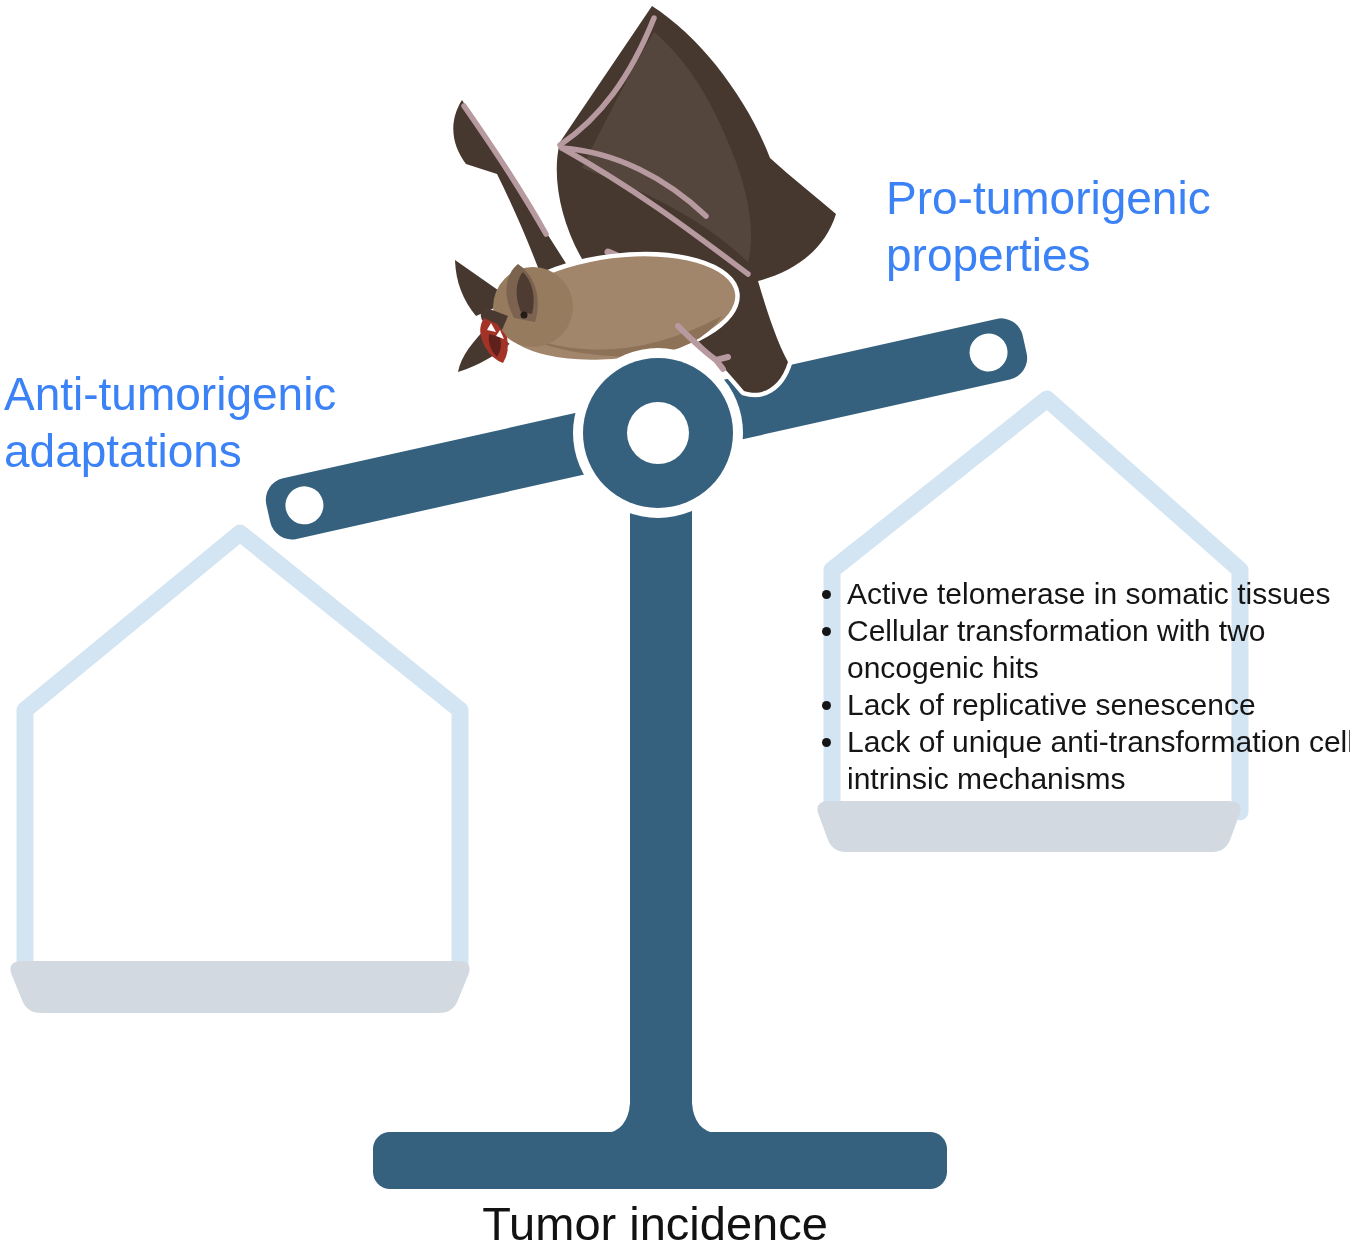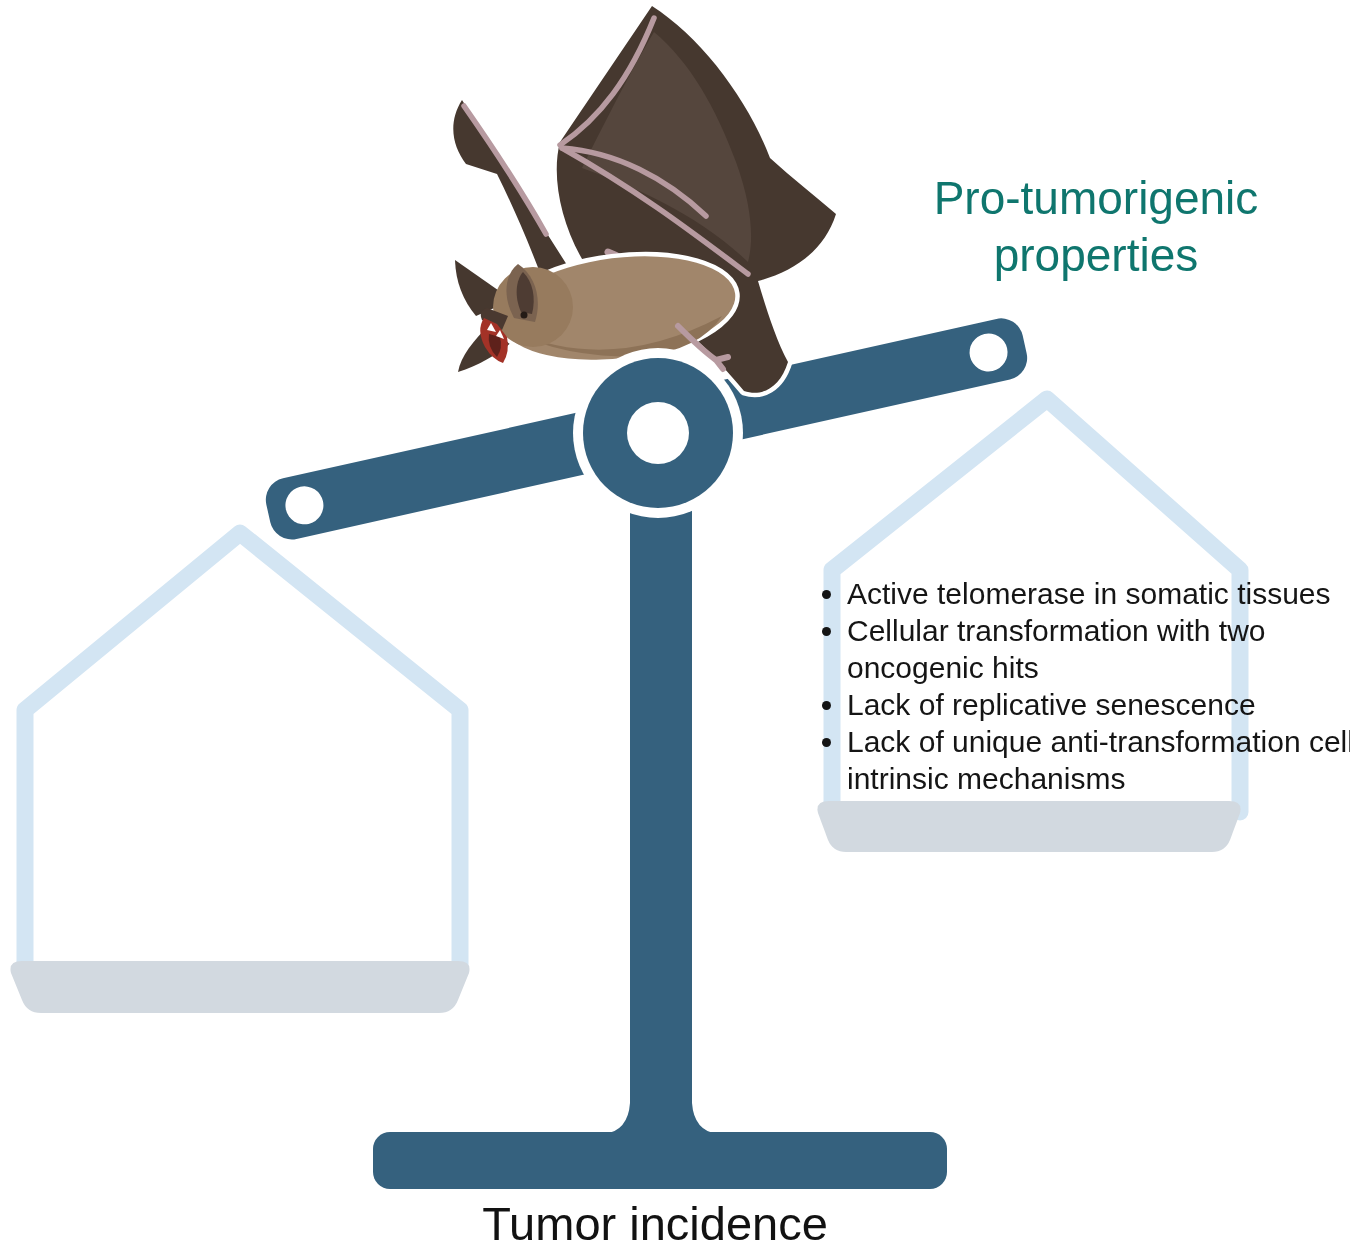--- a/index.html
+++ b/index.html
@@ -2,22 +2,22 @@
 <html lang="en"><head>
 <meta charset="utf-8">
 <style>
   html,body{margin:0;padding:0;background:#ffffff;}
   .canvas{
     position:relative;width:1350px;height:1243px;background:#ffffff;
     font-family:"Liberation Sans", sans-serif;overflow:hidden;
   }
   .fig-svg{position:absolute;left:0;top:0;width:1350px;height:1243px;}
   .big-label{
-    position:absolute;font-size:46px;line-height:57px;color:#0f766e;
-    white-space:pre-line;letter-spacing:0;text-align:center;
+    position:absolute;font-size:46px;line-height:57px;color:#3b82f6;
+    white-space:pre-line;letter-spacing:0;
   }
   .big-label.anti{left:4px;top:366px;width:420px;}
   .big-label.pro{left:886px;top:170px;width:420px;}
   .bottom-label{
     position:absolute;left:370px;top:1196px;width:570px;text-align:center;
     font-size:47px;color:#121212;
   }
   .pan-list{
     position:absolute;margin:0;list-style:disc outside;color:#151515;
     font-size:30px;line-height:37px;
@@ -89,20 +89,22 @@
       <path d="M 500 330 L 504 339 L 496 336 Z" fill="#ffffff"></path>
     </g>
 
     <g>
       <circle cx="658" cy="433" r="85" fill="#ffffff"></circle>
       <circle cx="658" cy="433" r="75" fill="#35617e"></circle>
       <circle cx="658" cy="433" r="31" fill="#ffffff"></circle>
     </g>
   </svg>
 
+  <div class="big-label anti">Anti-tumorigenic
+adaptations</div>
 
   <div class="big-label pro">Pro-tumorigenic
 properties</div>
 
 
   <ul class="pan-list right">
     <li>Active telomerase in somatic tissues</li>
     <li>Cellular transformation with two oncogenic hits</li>
     <li>Lack of replicative senescence</li>
     <li>Lack of unique anti-transformation cell-intrinsic mechanisms</li>

